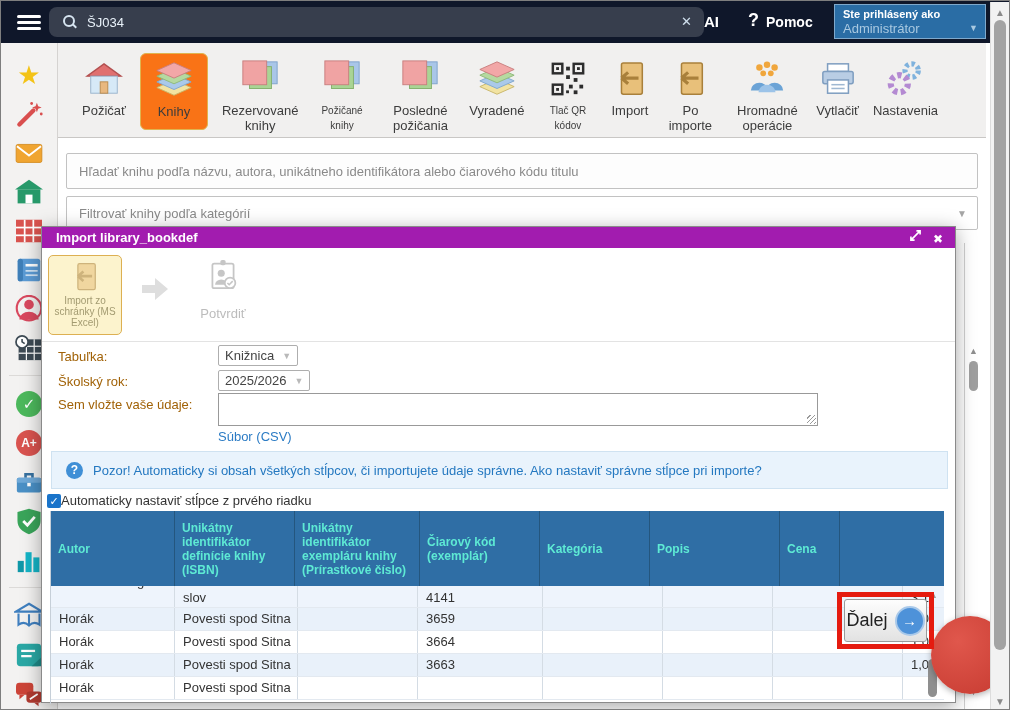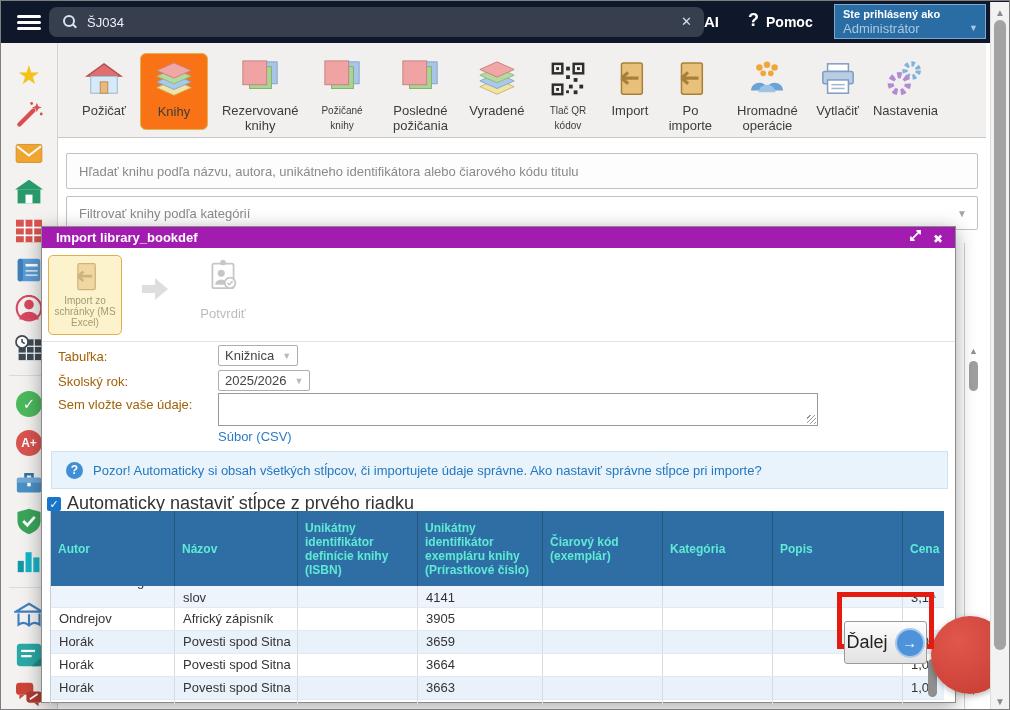--- a/index.html
+++ b/index.html
@@ -57,41 +57,41 @@
   .sel-box{position:absolute;left:176px;height:21px;border:1px solid #aeaeae;border-radius:2px;background:#fff;font-size:13px;color:#444;display:flex;align-items:center;box-sizing:border-box;padding:0 6px;cursor:default;}
   .sel-box .caret{margin-left:8px;color:#b9b9b9;font-size:9px;}
   .paste-area{position:absolute;left:176px;top:166px;width:600px;height:33px;border:1px solid #999;box-sizing:border-box;background:#fff;cursor:text;}
   .resize-grip{position:absolute;right:1px;bottom:1px;width:9px;height:9px;background:repeating-linear-gradient(135deg,transparent,transparent 2px,#9a9a9a 2px,#9a9a9a 3px);cursor:nwse-resize;}
   .csv-link{position:absolute;left:176px;top:202px;font-size:13px;color:#2b7bc4;cursor:pointer;}
   .notice{position:absolute;left:9px;top:224px;width:897px;height:38px;background:#e9f3fc;border:1px solid #cfe2f1;box-sizing:border-box;display:flex;align-items:center;}
   .qicon{width:17px;height:17px;border-radius:50%;background:#3f8fd6;color:#fff;font-size:12px;font-weight:bold;text-align:center;line-height:17px;margin:0 10px 0 14px;flex:none;}
   .notice .ntext{color:#2478c0;font-size:13px;}
   .chkrow{position:absolute;left:5px;top:266px;display:flex;align-items:center;}
   .chkbox{width:14px;height:14px;background:#1a74ca;border-radius:2px;color:#fff;font-size:11px;line-height:14px;text-align:center;cursor:pointer;flex:none;}
-  .chkrow .clbl{font-size:18px;color:#333;margin-left:6px;}
+  .chkrow .clbl{font-size:13px;color:#333;}
   
   .itable{position:absolute;left:8px;top:284px;width:893px;height:193px;overflow:hidden;border-left:1px solid #c6cfd8;}
   .thead{display:flex;width:912px;height:75px;background:#2f6ea5;}
   .th{color:#5eead4;font-weight:bold;font-size:12px;line-height:14px;padding:4px 7px;border-right:1px solid #24567e;box-sizing:border-box;display:flex;align-items:center;}
   .tbody{position:relative;width:912px;height:119px;overflow:hidden;}
   .tr{display:flex;width:912px;height:23px;border-bottom:1px solid #e3e9f0;box-sizing:border-box;}
   .tr.pr{height:36px;margin-top:-14px;}
   .td{font-size:13px;color:#333;padding:0 8px;border-right:1px solid #d4dce4;box-sizing:border-box;line-height:22px;overflow:hidden;white-space:nowrap;}
   .tr.pr .td{white-space:normal;line-height:16px;padding-top:2px;}
   .tr.pr .td.low{padding-top:18px;line-height:16px;}
   .c0{width:124px;flex:none}.c1{width:123px;flex:none}.c2{width:120px;flex:none}.c3{width:125px;flex:none}
   .c4{width:120px;flex:none}.c5{width:110px;flex:none}.c6{width:130px;flex:none}.c7{width:60px;flex:none}
   .stripe{background:#e9f1fa;}
   .stripe0{background:#eef4fc;}
   .tscroll-up{position:absolute;left:887px;top:363px;color:#9a9a9a;font-size:9px;}
   .tscroll-thumb{position:absolute;left:886px;top:432px;width:9px;height:38px;background:#8f8f8f;border-radius:5px;cursor:grab;}
   
   .fab{position:absolute;left:930px;top:615px;width:78px;height:78px;border-radius:50%;background:radial-gradient(circle at 35% 32%,#e0574c,#c63a30);z-index:25;box-shadow:0 2px 6px rgba(0,0,0,.3);cursor:pointer;}
   .annot{position:absolute;left:836px;top:591px;width:97px;height:57px;border:5px solid #e51b10;box-sizing:border-box;z-index:40;}
-  .dalej{position:absolute;left:2px;top:2px;width:83px;height:43px;background:linear-gradient(#fdfdfd,#e2e2e2);border:1px solid #9a9a9a;border-radius:3px;box-sizing:border-box;display:flex;align-items:center;justify-content:center;cursor:pointer;margin-top:22px;}
+  .dalej{position:absolute;left:2px;top:2px;width:83px;height:43px;background:linear-gradient(#fdfdfd,#e2e2e2);border:1px solid #9a9a9a;border-radius:3px;box-sizing:border-box;display:flex;align-items:center;justify-content:center;cursor:pointer;}
   .dalej .txt{font-size:18px;color:#222;margin-right:7px;}
   .dalej .circ-arrow{width:30px;height:30px;border-radius:50%;background:#4e92d9;border:2px solid #a9c9ea;box-sizing:border-box;color:#fff;font-size:15px;font-weight:bold;text-align:center;line-height:26px;}
   .pagescroll{position:absolute;left:989px;top:1px;width:19px;height:708px;background:#f2f2f2;border-left:1px solid #dcdcdc;z-index:50;box-sizing:border-box;}
   .pagescroll .up{position:absolute;left:4px;top:5px;color:#8a8a8a;font-size:10px;cursor:pointer;}
   .pagescroll .thumb{position:absolute;left:3px;top:18px;width:12px;height:630px;background:#a3a3a3;border-radius:6px;cursor:grab;}
   .pagescroll .down{position:absolute;left:4px;bottom:3px;color:#8a8a8a;font-size:10px;cursor:pointer;}
   svg{display:block;}
 </style>
 </head>
 <body>
@@ -465,48 +465,37 @@
     </div>
 
     <div class="chkrow">
       <span class="chkbox">✓</span>
       <span class="clbl">Automaticky nastaviť stĺpce z prvého riadku</span>
     </div>
 
     <div class="itable">
       <div class="thead">
         <div class="th c0">Autor</div>
-        <div class="th c1">Názov</div>
         <div class="th c2">Unikátny identifikátor definície knihy (ISBN)</div>
         <div class="th c3">Unikátny identifikátor exempláru knihy (Prírastkové číslo)</div>
         <div class="th c4">Čiarový kód (exemplár)</div>
         <div class="th c5">Kategória</div>
         <div class="th c6">Popis</div>
         <div class="th c7">Cena</div>
       </div>
       <div class="tbody">
         <div class="tr pr stripe0">
           <div class="td c0">Ivanová Šalingová</div>
           <div class="td c1">Slovník cudzích slov</div>
           <div class="td c2"></div>
           <div class="td c3 low">4141</div>
           <div class="td c4"></div>
           <div class="td c5"></div>
           <div class="td c6"></div>
           <div class="td c7 low">3,1</div>
-        </div>
-        <div class="tr">
-          <div class="td c0">Ondrejov</div>
-          <div class="td c1">Africký zápisník</div>
-          <div class="td c2"></div>
-          <div class="td c3">3905</div>
-          <div class="td c4"></div>
-          <div class="td c5"></div>
-          <div class="td c6"></div>
-          <div class="td c7"></div>
         </div>
         <div class="tr stripe">
           <div class="td c0">Horák</div>
           <div class="td c1">Povesti spod Sitna</div>
           <div class="td c2"></div>
           <div class="td c3">3659</div>
           <div class="td c4"></div>
           <div class="td c5"></div>
           <div class="td c6"></div>
           <div class="td c7">1,0</div>

